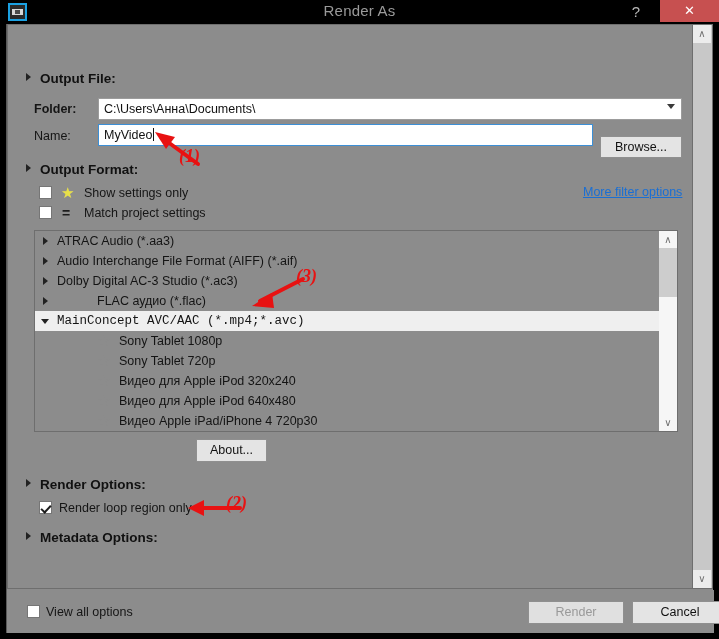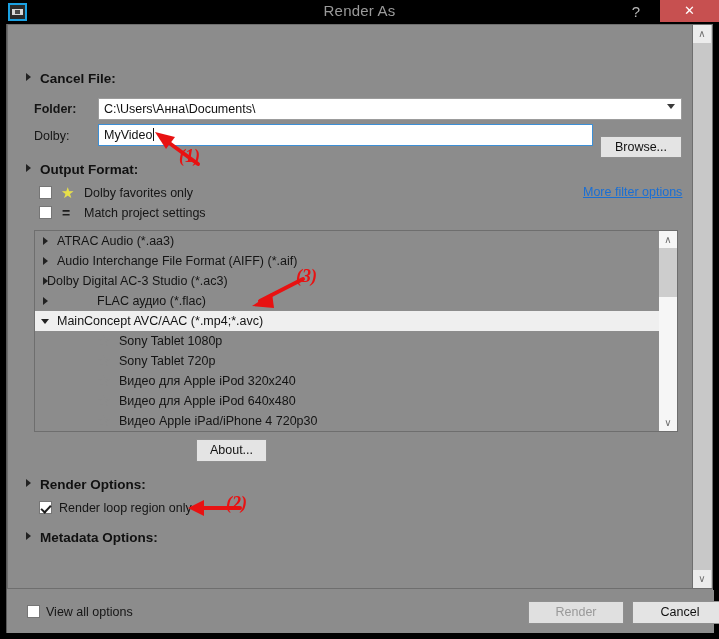--- a/index.html
+++ b/index.html
@@ -222,70 +222,70 @@
     <div class="title-text">Render As</div>
     <div class="help-btn">?</div>
     <div class="close-btn">✕</div>
   </div>
 
   <div class="dialog">
 
     <div class="content">
 
       <div class="section-head" style="left:18px; top:46px;">
-        <span class="tri"></span><span>Cancel File:</span>
+        <span class="tri"></span><span>Output File:</span>
       </div>
 
       <div class="lbl" style="left:26px; top:77px;font-weight:bold;">Folder:</div>
       <div class="textfield" style="left:90px; top:73px; width:584px; height:22px;">
         <span>C:\Users\Анна\Documents\</span>
         <span class="combo-arrow"></span>
       </div>
 
-      <div class="lbl" style="left:26px; top:104px;">Dolby:</div>
+      <div class="lbl" style="left:26px; top:104px;">Name:</div>
       <div class="textfield focused" style="left:90px; top:99px; width:495px; height:22px;">
         <span>MyVideo</span><span class="caret"></span>
       </div>
       <div class="btn" style="left:592px; top:111px; width:82px; height:22px; line-height:20px;">Browse...</div>
 
       <div class="section-head" style="left:18px; top:137px;">
         <span class="tri"></span><span>Output Format:</span>
       </div>
 
       <div class="cb" style="left:31px; top:161px;"></div>
       <div class="star" style="left:53px; top:161px;">★</div>
-      <div class="lbl" style="left:76px; top:161px;">Dolby favorites only</div>
+      <div class="lbl" style="left:76px; top:161px;">Show settings only</div>
 
       <div class="cb" style="left:31px; top:181px;"></div>
       <div class="eq" style="left:54px; top:182px;">=</div>
       <div class="lbl" style="left:76px; top:181px;">Match project settings</div>
 
       <div class="link" style="left:575px; top:160px;">More filter options</div>
 
       <div class="listbox">
         <div class="list-inner" id="format-rows">
             <div class="row">
               <span class="rtri"></span>
               <span class="rtext" style="left: 22px;">ATRAC Audio (*.aa3)</span>
             </div>
             <div class="row">
               <span class="rtri"></span>
               <span class="rtext" style="left: 22px;">Audio Interchange File Format (AIFF) (*.aif)</span>
             </div>
             <div class="row">
               <span class="rtri"></span>
-              <span class="rtext" style="left: 12px;">Dolby Digital AC-3 Studio (*.ac3)</span>
+              <span class="rtext" style="left: 22px;">Dolby Digital AC-3 Studio (*.ac3)</span>
             </div>
             <div class="row">
               <span class="rtri"></span>
               <span class="rtext" style="left: 34px; margin-left: 28px;">FLAC аудио (*.flac)</span>
             </div>
             <div class="row selected">
               <span class="rtri open"></span>
-              <span class="rtext" style="left: 22px;">MainConcept AVC/AAC (*.mp4;*.avc)</span>
+              <span class="rtext" style="left: 22px; font-family: Liberation Mono, monospace;">MainConcept AVC/AAC (*.mp4;*.avc)</span>
             </div>
             <div class="row">
               <span class="rstar">☆</span>
               <span class="rtext" style="left: 84px;">Sony Tablet 1080p</span>
             </div>
             <div class="row">
               <span class="rstar">☆</span>
               <span class="rtext" style="left: 84px;">Sony Tablet 720p</span>
             </div>
             <div class="row">

